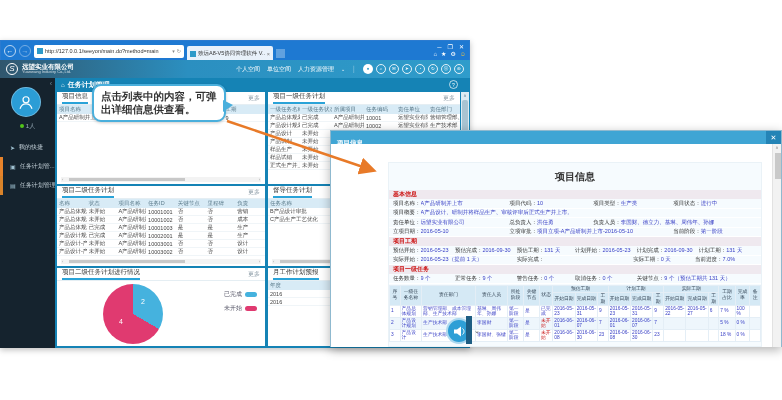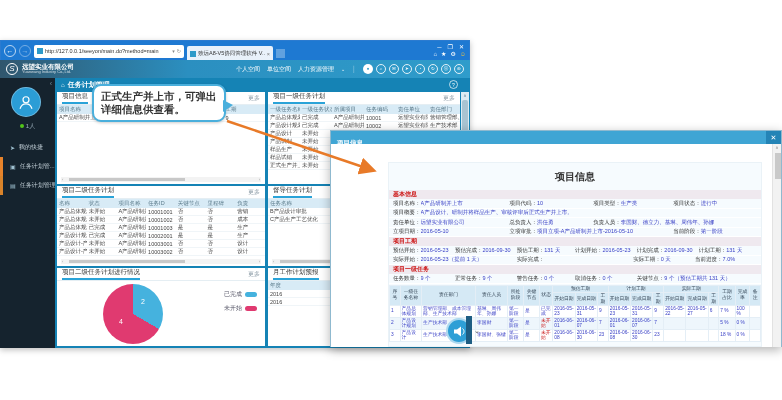--- a/index.html
+++ b/index.html
@@ -500,21 +500,21 @@
               <td>2016</td>
               <td>5</td>
               <td>待提交</td>
             </tr>
           </tbody>
         </table>
     </div>
   </div>
 
   <div class="callout">
-    <p>正式生产并上市，可弹出详细信息供查看。</p>
+    <p>点击列表中的内容，可弹出详细信息供查看。</p>
   </div>
 
   <svg class="arrow-svg" width="782" height="400">
     <defs>
       <marker id="ah" markerWidth="7" markerHeight="7" refX="5" refY="3.5" orient="auto">
         <polygon points="0 0, 7 3.5, 0 7" fill="#e87a28"></polygon>
       </marker>
     </defs>
     <line x1="227" y1="121" x2="372" y2="170" stroke="#e87a28" stroke-width="2.5" marker-end="url(#ah)"></line>
   </svg>

